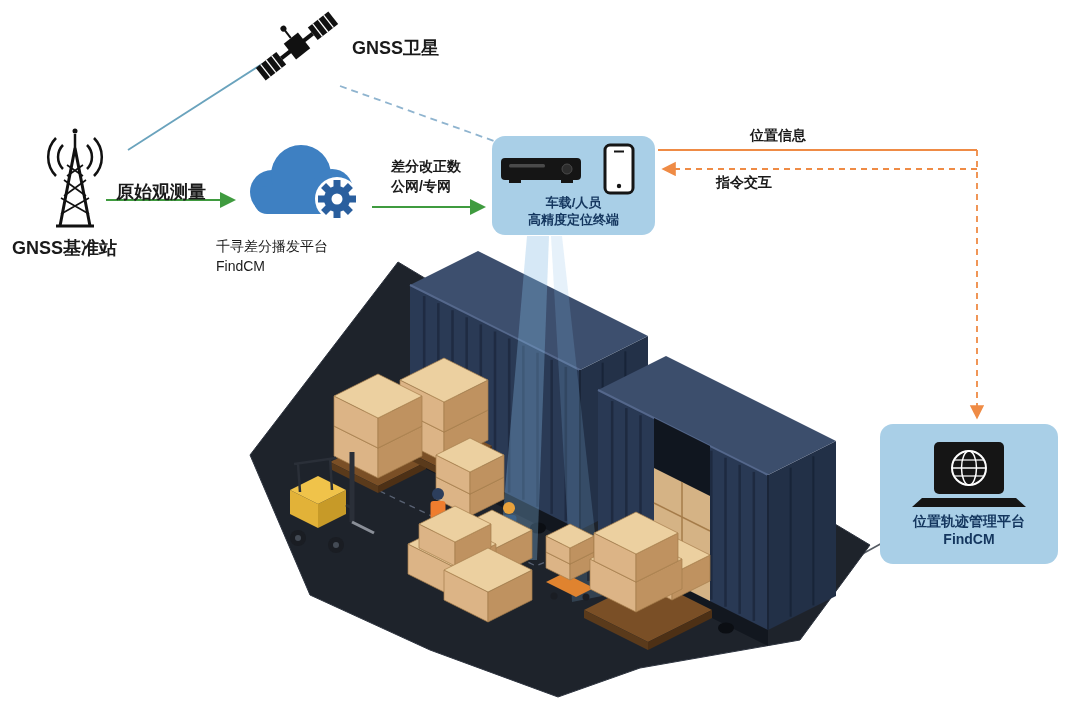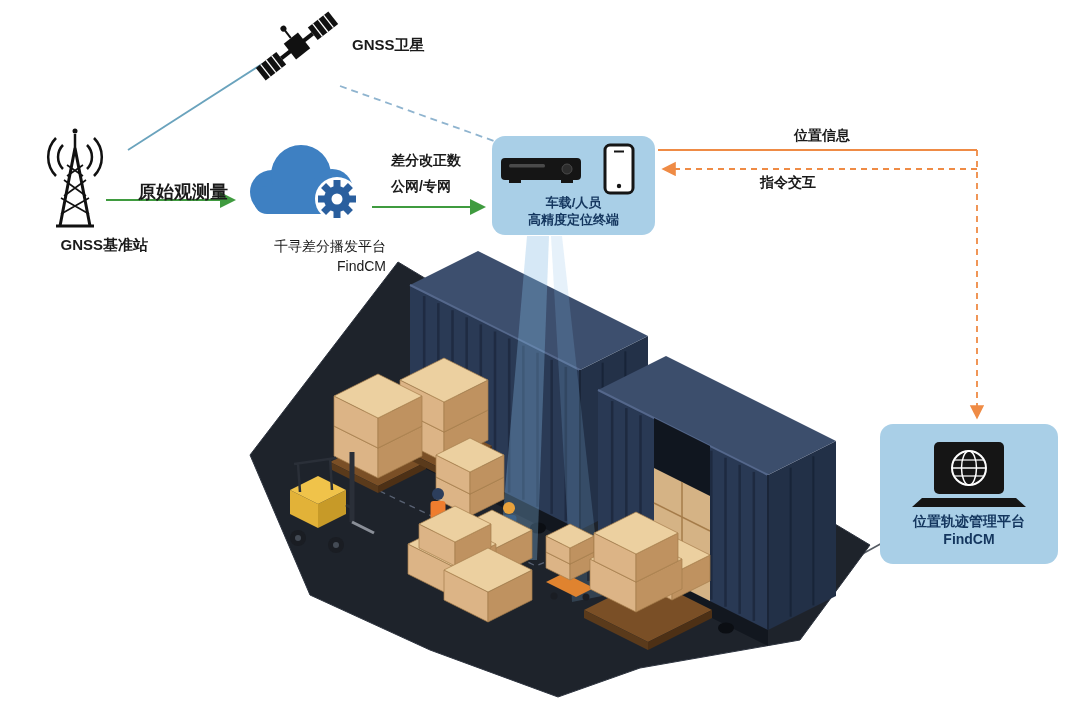--- a/index.html
+++ b/index.html
@@ -2,22 +2,22 @@
 <html><head>
 <meta charset="utf-8">
 <style>
   html,body{margin:0;padding:0;}
   body{
     width:1080px;height:701px;position:relative;background:#ffffff;
     font-family:"Liberation Sans","DejaVu Sans",sans-serif;overflow:hidden;
   }
   #scene-svg{position:absolute;left:0;top:0;}
   .lbl{position:absolute;color:#1a1a1a;font-size:14px;font-weight:600;white-space:nowrap;}
-  .lbl.center{text-align:right;white-space:normal;}
-  .lbl.big{font-size:15px;font-weight:700;}
+  .lbl.center{text-align:left;white-space:normal;}
+  .lbl.big{font-size:18px;font-weight:700;}
   .lbl.small{font-size:18px;}
   .bubble{
     position:absolute;background:#a9cfe7;border-radius:13px;
     display:flex;flex-direction:column;align-items:center;justify-content:center;
     box-sizing:border-box;padding:4px 10px;
   }
   .bubble-line{color:#14365e;font-weight:700;font-size:13px;line-height:1.3;text-align:center;}
   .bubble-line.lg{font-size:14px;}
 </style>
 </head>
@@ -261,21 +261,21 @@
         <polygon points="636,554 594,533 636,512 678,533" fill="#ecd0a0" stroke="#a57c4a" stroke-width="0.7"></polygon>
       </g>
   </g>
 </svg>
 
 <div class="lbl big" style="left:352px;top:36px">GNSS卫星</div>
 <div class="lbl big center" style="left:12px;top:236px;width:136px">GNSS基准站</div>
 <div class="lbl small center" style="left:116px;top:180px;width:112px">原始观测量</div>
 <div class="lbl center" style="left:216px;top:238px;width:170px;font-weight:400">千寻差分播发平台</div>
 <div class="lbl center" style="left:216px;top:258px;width:170px;font-weight:400">FindCM</div>
-<div class="lbl" style="left:391px;top:152px">差分改正数</div>
+<div class="lbl" style="left:391px;top:158px">差分改正数</div>
 <div class="lbl" style="left:391px;top:178px">公网/专网</div>
 <div class="lbl center" style="left:750px;top:127px;width:100px">位置信息</div>
 <div class="lbl center" style="left:716px;top:174px;width:100px">指令交互</div>
 
 <div class="bubble" style="left:492px;top:136px;width:163px;height:99px">
   <svg width="150" height="52" viewBox="0 0 150 52">
     <g>
       <rect x="2" y="15" width="80" height="22" rx="4" fill="#151515"></rect>
       <rect x="10" y="21" width="36" height="3.5" rx="1.5" fill="#4a4a4a"></rect>
       <circle cx="68" cy="26" r="5" fill="#2d2d2d" stroke="#4a4a4a" stroke-width="1"></circle>

